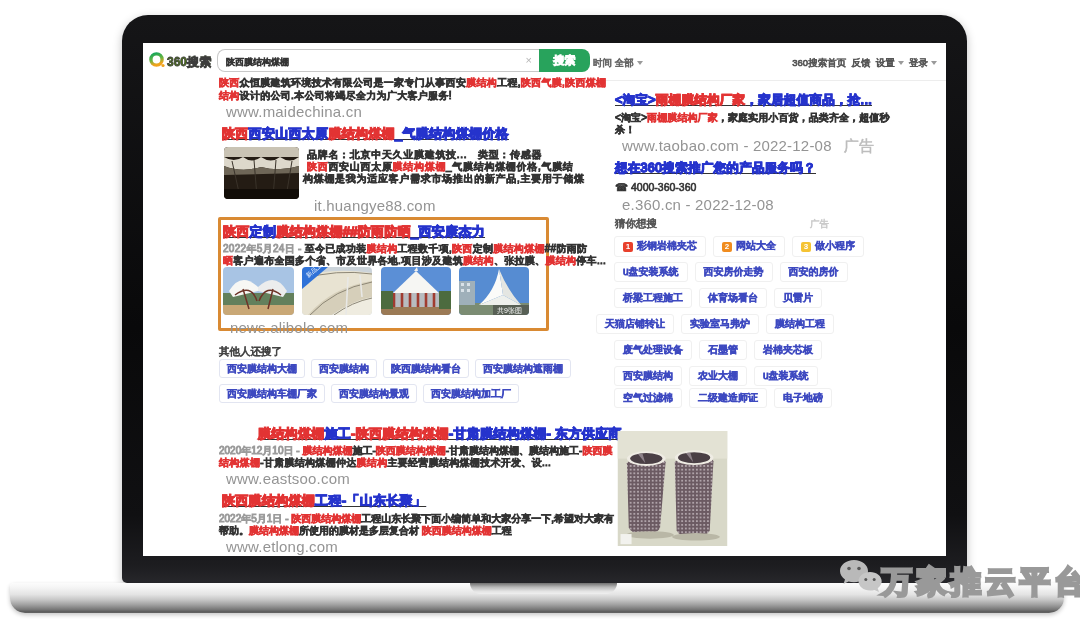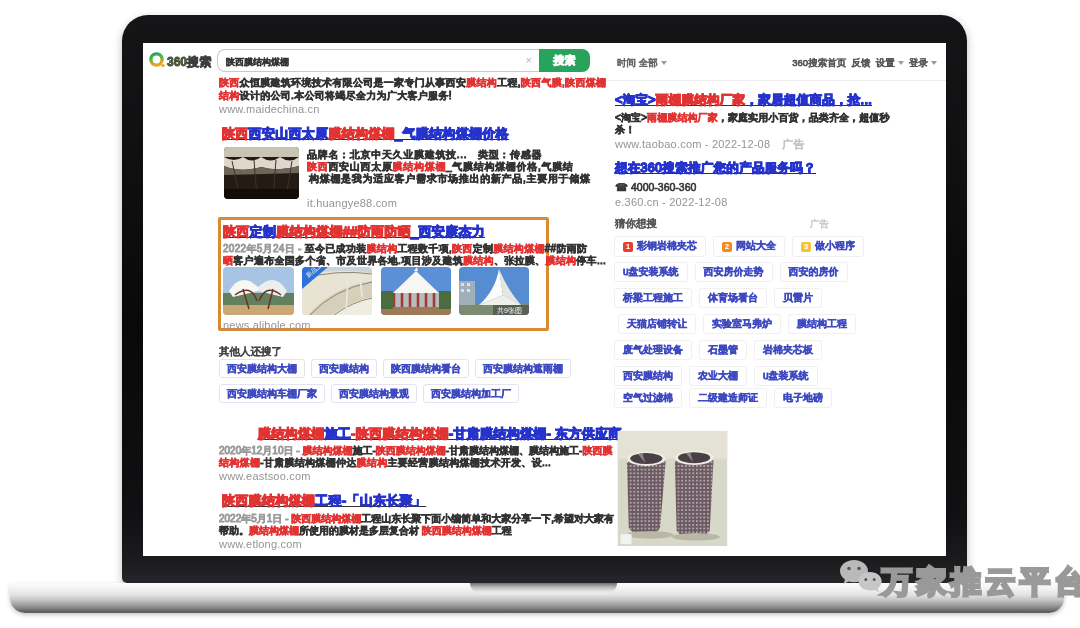--- a/index.html
+++ b/index.html
@@ -27,21 +27,21 @@
   #wmtext { position:absolute; left:50px; top:4px; font-size:30px; font-weight:bold;
     color:#9b9b9b; -webkit-text-stroke:3px #999999; letter-spacing:4.5px; white-space:nowrap; }
   .abs { position:absolute; white-space:nowrap; }
   .t  { font-size:13px; letter-spacing:0.3px; -webkit-text-stroke:1.3px currentColor; text-shadow:0 0 0.7px currentColor;
         text-decoration:underline; }
   .bd { font-size:10px; letter-spacing:0.3px; -webkit-text-stroke:1.0px currentColor; text-shadow:0 0 0.6px currentColor; }
   .r { color:#e23333; }
   .b { color:#2533cc; }
   .k { color:#333; }
   .g { color:#9b9b9b; }
-  .url { font-size:11px; color:#949494; letter-spacing:0.2px; }
+  .url { font-size:15px; color:#949494; letter-spacing:0.2px;margin-left:7px; }
 
   .chip { display:inline-block; border:1px solid #e2e5f1; border-radius:3px;
     color:#3d49c0; font-size:10px; -webkit-text-stroke:0.9px #3d49c0;
     padding:2.5px 7px 3.5px; margin-right:6px; background:#fff; line-height:11px; }
   .chip2 { display:inline-block; border:1px solid #f0f0f0; border-radius:3px;
     color:#3d49c0; font-size:10px; -webkit-text-stroke:0.9px #3d49c0;
     padding:3px 8px 4px; margin-right:7px; background:#fff; line-height:11px; }
   .badge { display:inline-block; width:10px; height:10px; border-radius:2px;
     color:#fff; font-size:8px; -webkit-text-stroke:0 transparent; text-align:center;
     line-height:10px; margin-right:4px; font-weight:bold; vertical-align:0px; }
@@ -66,42 +66,42 @@
       <circle cx="14" cy="13.5" r="1.6" fill="#f2a31d"></circle>
     </svg>
     <div class="abs" style="left:24px; top:11px; font-size:12px; font-weight:bold; color:#4d7c0f; -webkit-text-stroke:0.8px #3c3c3c;">360<span style="letter-spacing:0.5px">搜索</span></div>
     <div class="abs" style="left:74px; top:6px; width:322px; height:23px; border:1px solid #c9c9c9; border-right:none; border-radius:8px 0 0 8px;">
       <span class="abs" style="left:8px; top:6px; font-size:9px; color:#333; -webkit-text-stroke:0.8px #333;">陕西膜结构煤棚</span>
       <span class="abs" style="right:7px; top:4px; font-size:11px; color:#b5b5b5;">×</span>
     </div>
     <div class="abs" style="left:396px; top:6px; width:51px; height:23px; background:#28a35c; border-radius:0 8px 8px 0; text-align:center;">
       <span style="font-size:11px; color:#fff; line-height:23px; -webkit-text-stroke:1.3px #fff; text-shadow:0 0 1px #fff;">搜索</span>
     </div>
-    <div class="abs" style="left:474px; top:14px; font-size:9.5px; color:#666; -webkit-text-stroke:0.65px #666;">时间 全部<i style="display:inline-block; width:0; height:0; border-left:3px solid transparent; border-right:3px solid transparent; border-top:4px solid #9a9a9a; margin-left:3px; vertical-align:1px;"></i></div>
+    <div class="abs" style="left:450px; top:14px; font-size:9.5px; color:#666; -webkit-text-stroke:0.65px #666;">时间 全部<i style="display:inline-block; width:0; height:0; border-left:3px solid transparent; border-right:3px solid transparent; border-top:4px solid #9a9a9a; margin-left:3px; vertical-align:1px;"></i></div>
     <div class="abs" style="right:9px; top:14px; font-size:9.5px; color:#555; -webkit-text-stroke:0.65px #555;">360搜索首页&nbsp;&nbsp;反馈&nbsp;&nbsp;设置<i style="display:inline-block; width:0; height:0; border-left:3px solid transparent; border-right:3px solid transparent; border-top:4px solid #9a9a9a; margin-left:3px; vertical-align:1px;"></i>&nbsp;&nbsp;登录<i style="display:inline-block; width:0; height:0; border-left:3px solid transparent; border-right:3px solid transparent; border-top:4px solid #9a9a9a; margin-left:3px; vertical-align:1px;"></i></div>
     <div class="abs" style="left:410px; top:37px; width:393px; height:1px; background:#ededed;"></div>
 
     <div class="abs bd" style="left:76px; top:33px;"><span class="r">陕西</span><span class="k">众恒膜建筑环境技术有限公司是一家专门从事西安</span><span class="r">膜结构</span><span class="k">工程,</span><span class="r">陕西气膜,陕西煤棚</span></div>
     <div class="abs bd" style="left:76px; top:46px;"><span class="r">结构</span><span class="k">设计的公司.本公司将竭尽全力为广大客户服务!</span></div>
     <div class="abs url" style="left:76px; top:60px;">www.maidechina.cn</div>
 
     <div class="abs t" style="left:79px; top:82px;"><span class="r">陕西</span><span class="b">西安山西太原</span><span class="r">膜结构煤棚</span><span class="b">_气膜结构煤棚价格</span></div>
     <div class="thumb" style="left:81px; top:104px; width:75px; height:52px;">
       <svg width="75" height="52" viewBox="0 0 75 52">
         <rect width="75" height="52" fill="#241c14"></rect>
         <rect width="75" height="10" fill="#c9c3b4"></rect>
         <path d="M0 10 Q10 16 19 10 Q28 17 37 10 Q47 17 56 10 Q66 17 75 10 V19 Q56 25 37 20 Q18 26 0 19 Z" fill="#ddd8cb"></path>
         <path d="M0 19 Q18 26 37 20 Q56 25 75 19 V26 L0 28 Z" fill="#6e6657"></path>
         <path d="M8 14 L16 50 M30 13 L33 50 M52 13 L49 50 M68 14 L62 50" stroke="#3a332a" stroke-width="1"></path>
         <rect y="42" width="75" height="10" fill="#120d08"></rect>
       </svg>
     </div>
     <div class="abs bd" style="left:164px; top:105px; letter-spacing:0.7px;"><span class="k">品牌名：北京中天久业膜建筑技...　类型：传感器</span></div>
     <div class="abs bd" style="left:164px; top:117px; letter-spacing:0.7px;"><span class="r">陕西</span><span class="k">西安山西太原</span><span class="r">膜结构煤棚</span><span class="k">_气膜结构煤棚价格,气膜结</span></div>
-    <div class="abs bd" style="left:166px; top:129px; letter-spacing:0.7px;"><span class="k">构煤棚是我为适应客户需求市场推出的新产品,主要用于储煤</span></div>
+    <div class="abs bd" style="left:160px; top:129px; letter-spacing:0.7px;"><span class="k">构煤棚是我为适应客户需求市场推出的新产品,主要用于储煤</span></div>
     <div class="abs url" style="left:164px; top:154px;">it.huangye88.com</div>
 
     <div class="abs" style="left:75px; top:174px; width:331px; height:114px; border:3px solid #d98a33; border-radius:2px;"></div>
     <div class="abs t" style="left:80px; top:180px;"><span class="r">陕西</span><span class="b">定制</span><span class="r">膜结构煤棚##防雨防晒</span><span class="b">_西安康杰力</span></div>
     <div class="abs bd" style="left:80px; top:199px;"><span class="g">2022年5月24日 - </span><span class="k">至今已成功装</span><span class="r">膜结构</span><span class="k">工程数千项,</span><span class="r">陕西</span><span class="k">定制</span><span class="r">膜结构煤棚</span><span class="k">##防雨防</span></div>
     <div class="abs bd" style="left:80px; top:211px;"><span class="r">晒</span><span class="k">客户遍布全国多个省、市及世界各地.项目涉及建筑</span><span class="r">膜结构</span><span class="k">、张拉膜、</span><span class="r">膜结构</span><span class="k">停车...</span></div>
     <div class="thumb" style="left:80px; top:224px; width:71px; height:48px;">
       <svg width="71" height="48" viewBox="0 0 71 48">
         <rect width="71" height="48" fill="#a8c4e4"></rect>
         <rect y="26" width="71" height="16" fill="#63805c"></rect>
@@ -185,21 +185,21 @@
 
     <div class="abs" style="left:471px; top:193px;">
       <span class="chip2"><span class="badge" style="background:#e8402c">1</span>彩钢岩棉夹芯</span><span class="chip2"><span class="badge" style="background:#f08c1f">2</span>网站大全</span><span class="chip2"><span class="badge" style="background:#f5c333">3</span>做小程序</span>
     </div>
     <div class="abs" style="left:471px; top:219px;">
       <span class="chip2">u盘安装系统</span><span class="chip2">西安房价走势</span><span class="chip2">西安的房价</span>
     </div>
     <div class="abs" style="left:471px; top:245px;">
       <span class="chip2">桥梁工程施工</span><span class="chip2">体育场看台</span><span class="chip2">贝雷片</span>
     </div>
-    <div class="abs" style="left:475px; top:271px;">
+    <div class="abs" style="left:453px; top:271px;">
       <span class="chip2">天猫店铺转让</span><span class="chip2">实验室马弗炉</span><span class="chip2">膜结构工程</span>
     </div>
     <div class="abs" style="left:471px; top:297px;">
       <span class="chip2">废气处理设备</span><span class="chip2">石墨管</span><span class="chip2">岩棉夹芯板</span>
     </div>
     <div class="abs" style="left:471px; top:323px;">
       <span class="chip2">西安膜结构</span><span class="chip2">农业大棚</span><span class="chip2">u盘装系统</span>
     </div>
     <div class="abs" style="left:471px; top:345px;">
       <span class="chip2">空气过滤棉</span><span class="chip2">二级建造师证</span><span class="chip2">电子地磅</span>

